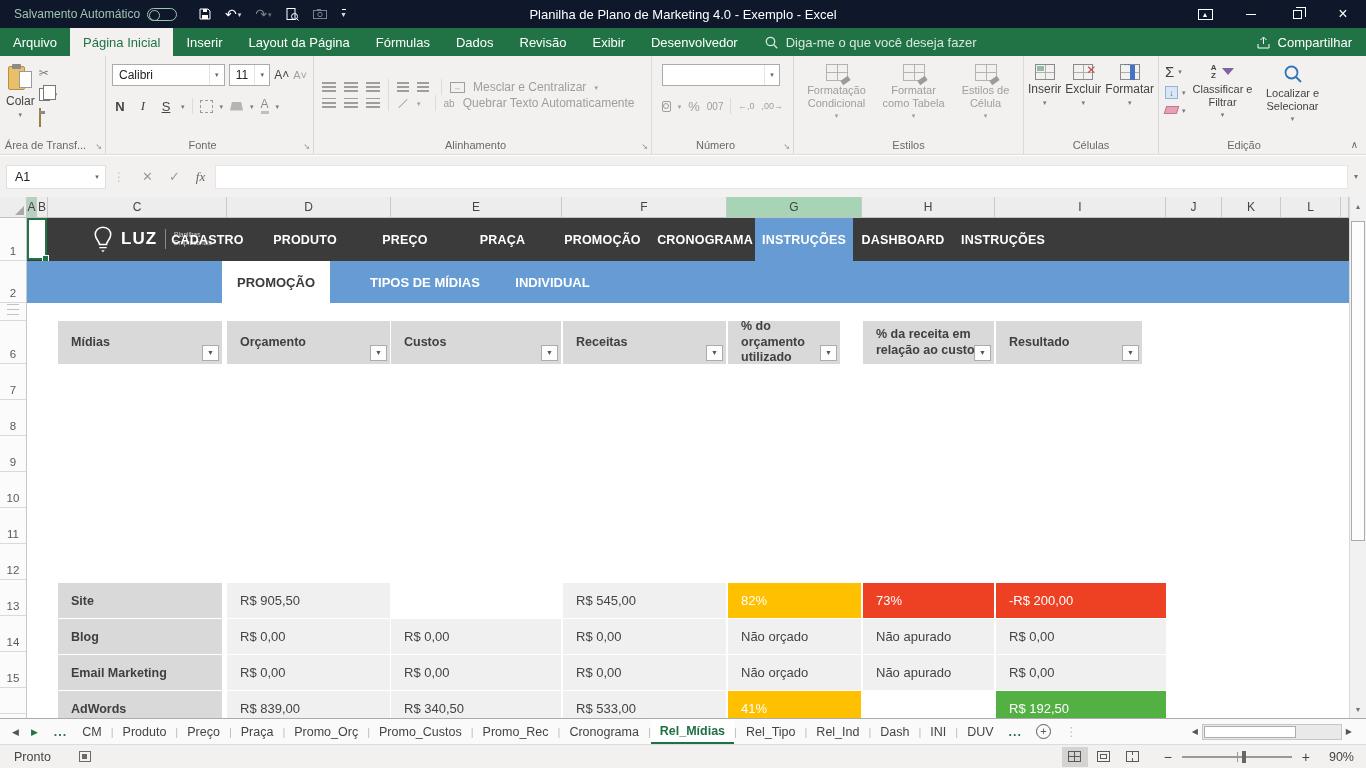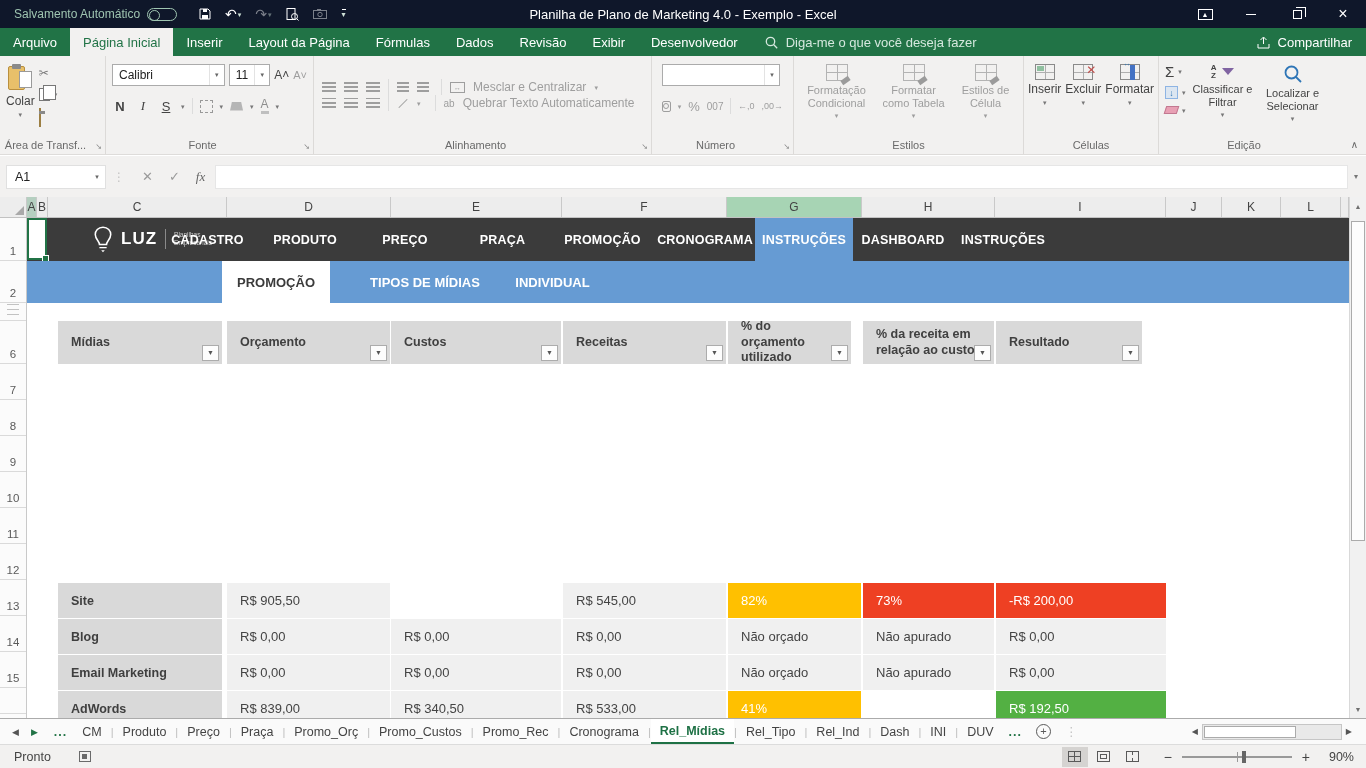--- a/index.html
+++ b/index.html
@@ -556,21 +556,21 @@
           <div class="fbtn">▼</div>
         </div>
         <div class="thead" style="left: 391px; width: 170px;">
           <span style="padding-right: 22px;">Custos</span>
           <div class="fbtn">▼</div>
         </div>
         <div class="thead" style="left: 563px; width: 163px;">
           <span style="padding-right: 22px;">Receitas</span>
           <div class="fbtn">▼</div>
         </div>
-        <div class="thead" style="left: 728px; width: 123px;">
+        <div class="thead" style="left: 728px; width: 112px;">
           <span style="padding-right: 22px;">% do orçamento utilizado</span>
           <div class="fbtn">▼</div>
         </div>
         <div class="thead" style="left: 863px; width: 131px;">
           <span style="padding-right: 10px;">% da receita em relação ao custo</span>
           <div class="fbtn">▼</div>
         </div>
         <div class="thead" style="left: 996px; width: 146px;">
           <span style="padding-right: 22px;">Resultado</span>
           <div class="fbtn">▼</div>

